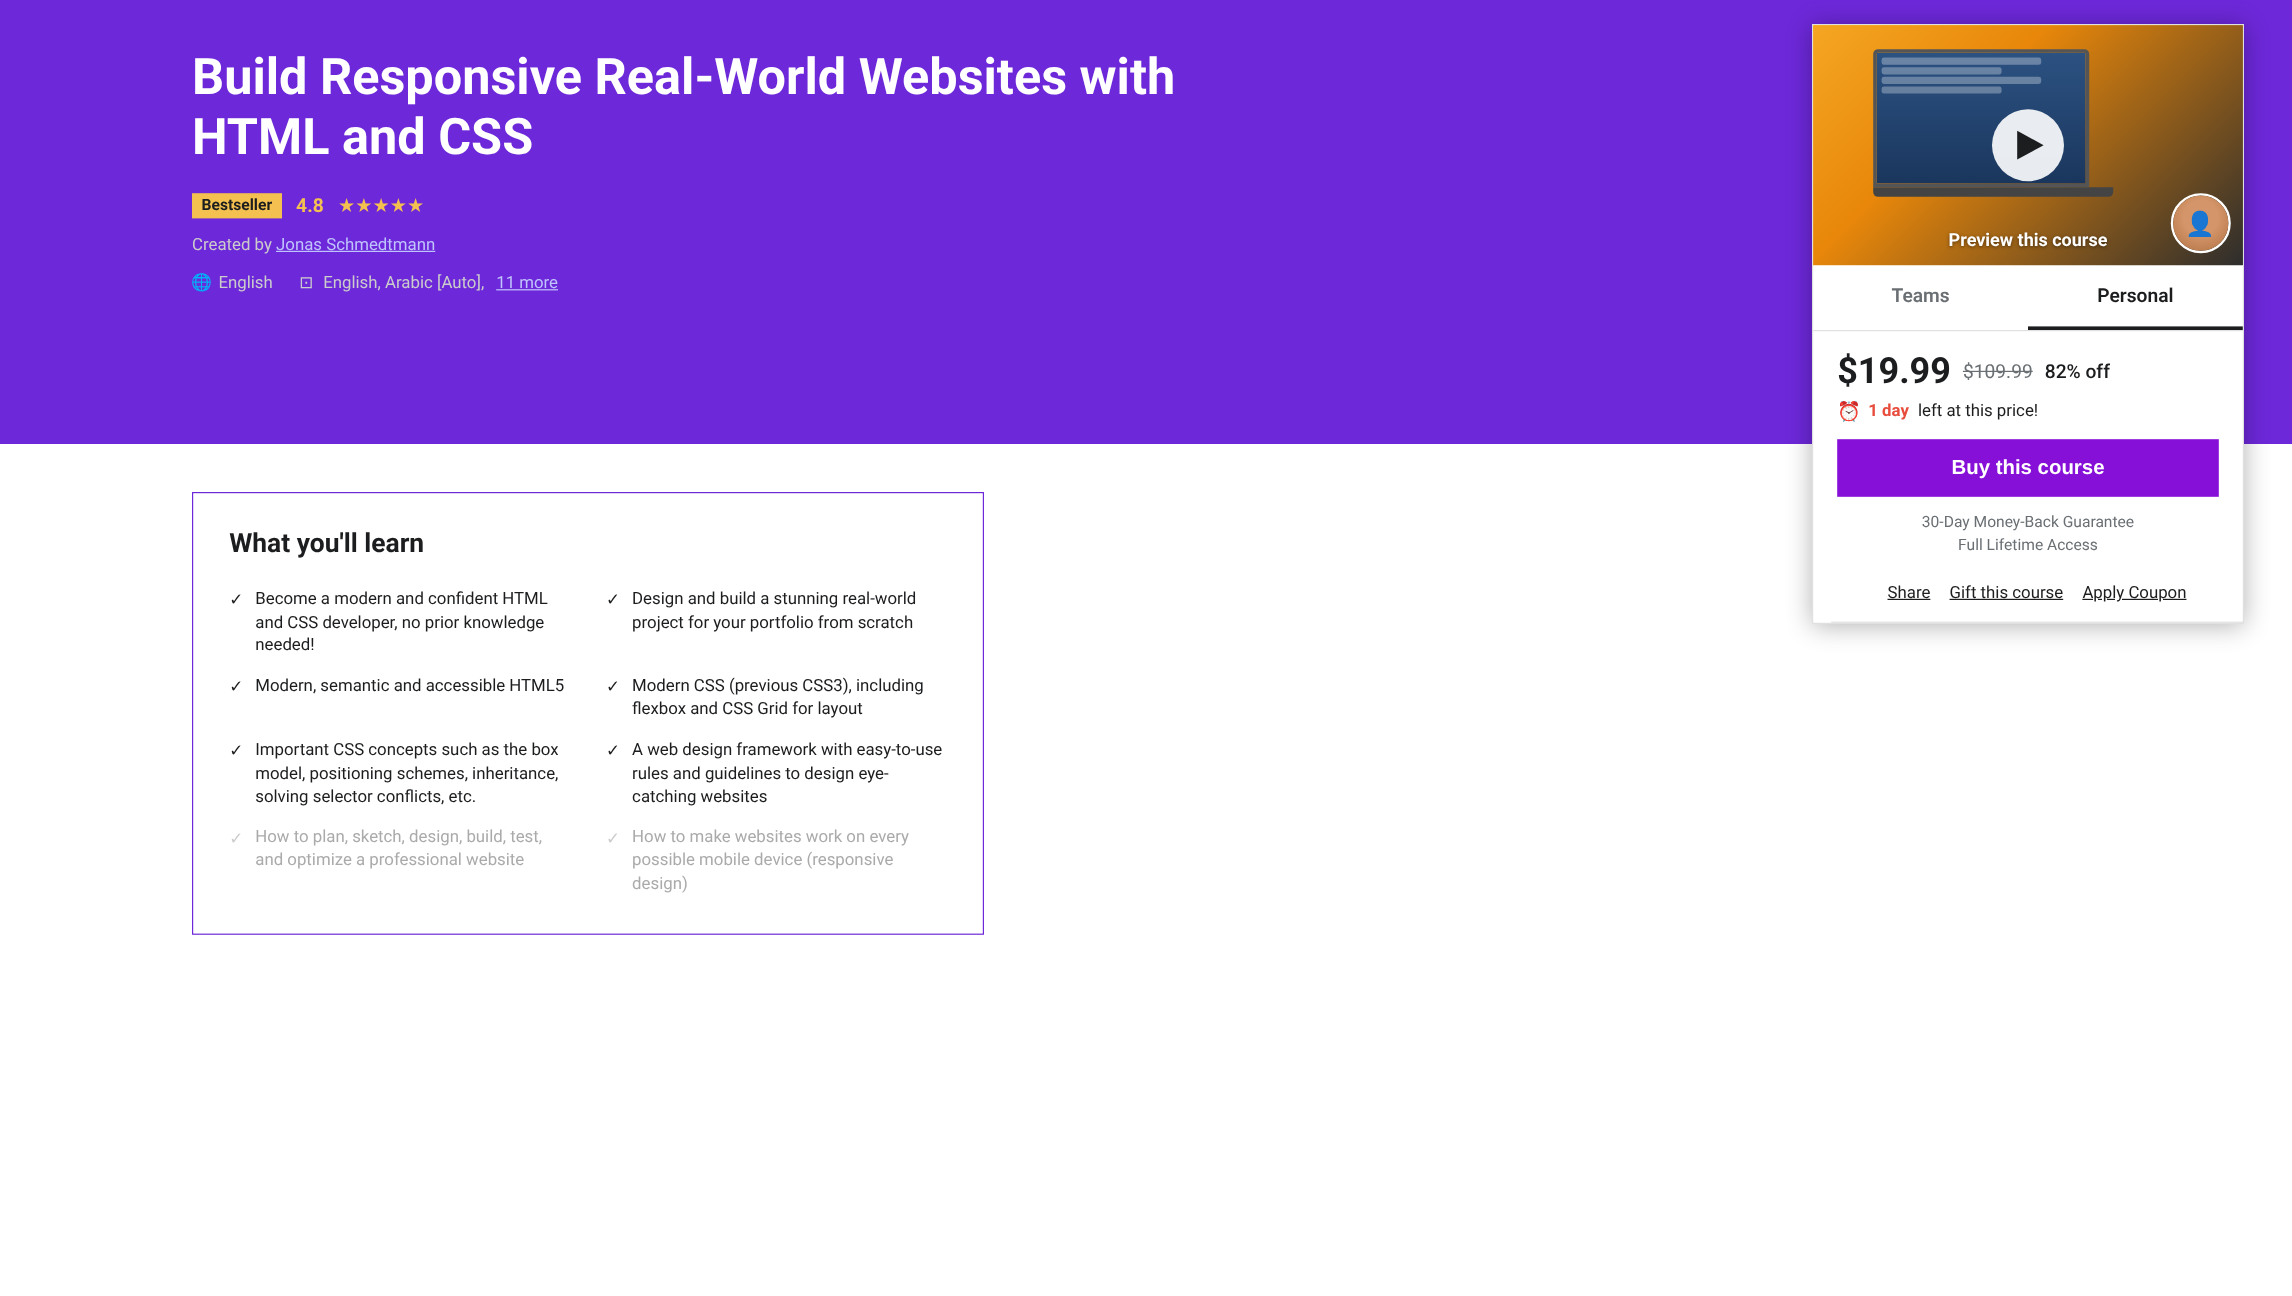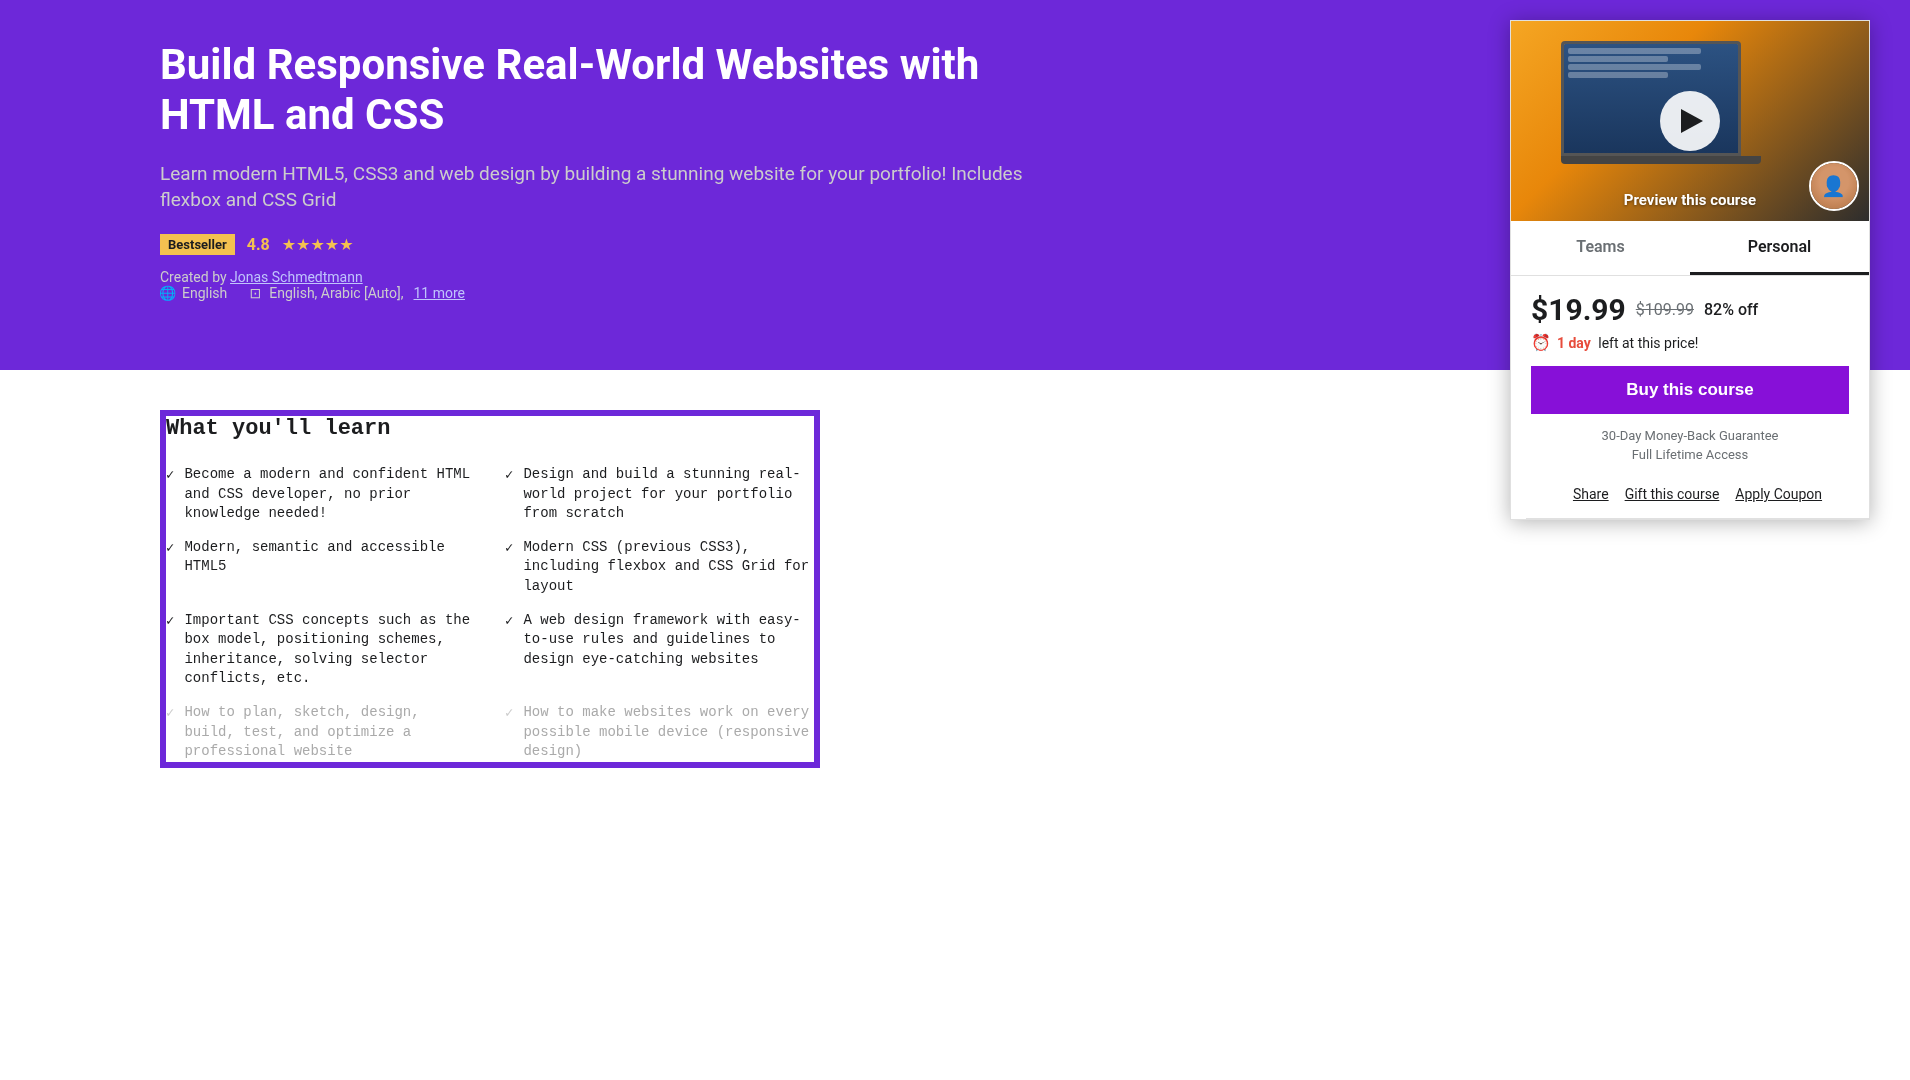--- a/index.html
+++ b/index.html
@@ -63,21 +63,21 @@
     }
 
     .stars {
       color: #f4c150;
       font-size: 16px;
     }
 
     .created-by {
       font-size: 14px;
       color: #ccc;
-      margin-bottom: 0;
+      margin-bottom: 16px;
     }
 
     .created-by a {
       color: #c0c4fc;
       text-decoration: underline;
     }
 
     .meta-row {
       display: flex;
       align-items: center;
@@ -380,23 +380,23 @@
     }
 
     
     .main-content {
       background: #fff;
       padding: 40px 160px;
       max-width: 980px;
     }
 
     .learn-section {
-      border: 6px solid #6d28d9;
+      border: 1px solid #6d28d9;
+      padding: 30px;
       margin-bottom: 30px;
-      font-family: Liberation Mono, monospace;
     }
 
     .learn-title {
       font-size: 22px;
       font-weight: 700;
       color: #1c1d1f;
       margin-bottom: 24px;
     }
 
     .learn-grid {
@@ -428,21 +428,20 @@
     .check-icon.faded {
       color: #ccc;
     }
   </style>
 </head>
 <body>
 
 <div class="hero-section">
   <div class="hero-content">
     <h1 class="course-title">Build Responsive Real-World Websites with HTML and CSS</h1>
-    <p class="course-subtitle">Learn modern HTML5, CSS3 and web design by building a stunning website for your portfolio! Includes flexbox and CSS Grid</p>
 
     <div class="rating-row">
       <span class="bestseller-badge">Bestseller</span>
       <span class="rating-number">4.8</span>
       <span class="stars">★★★★★</span>
     </div>
 
     <div class="created-by">
       <span>Created by</span>
       <a href="#">Jonas Schmedtmann</a>

